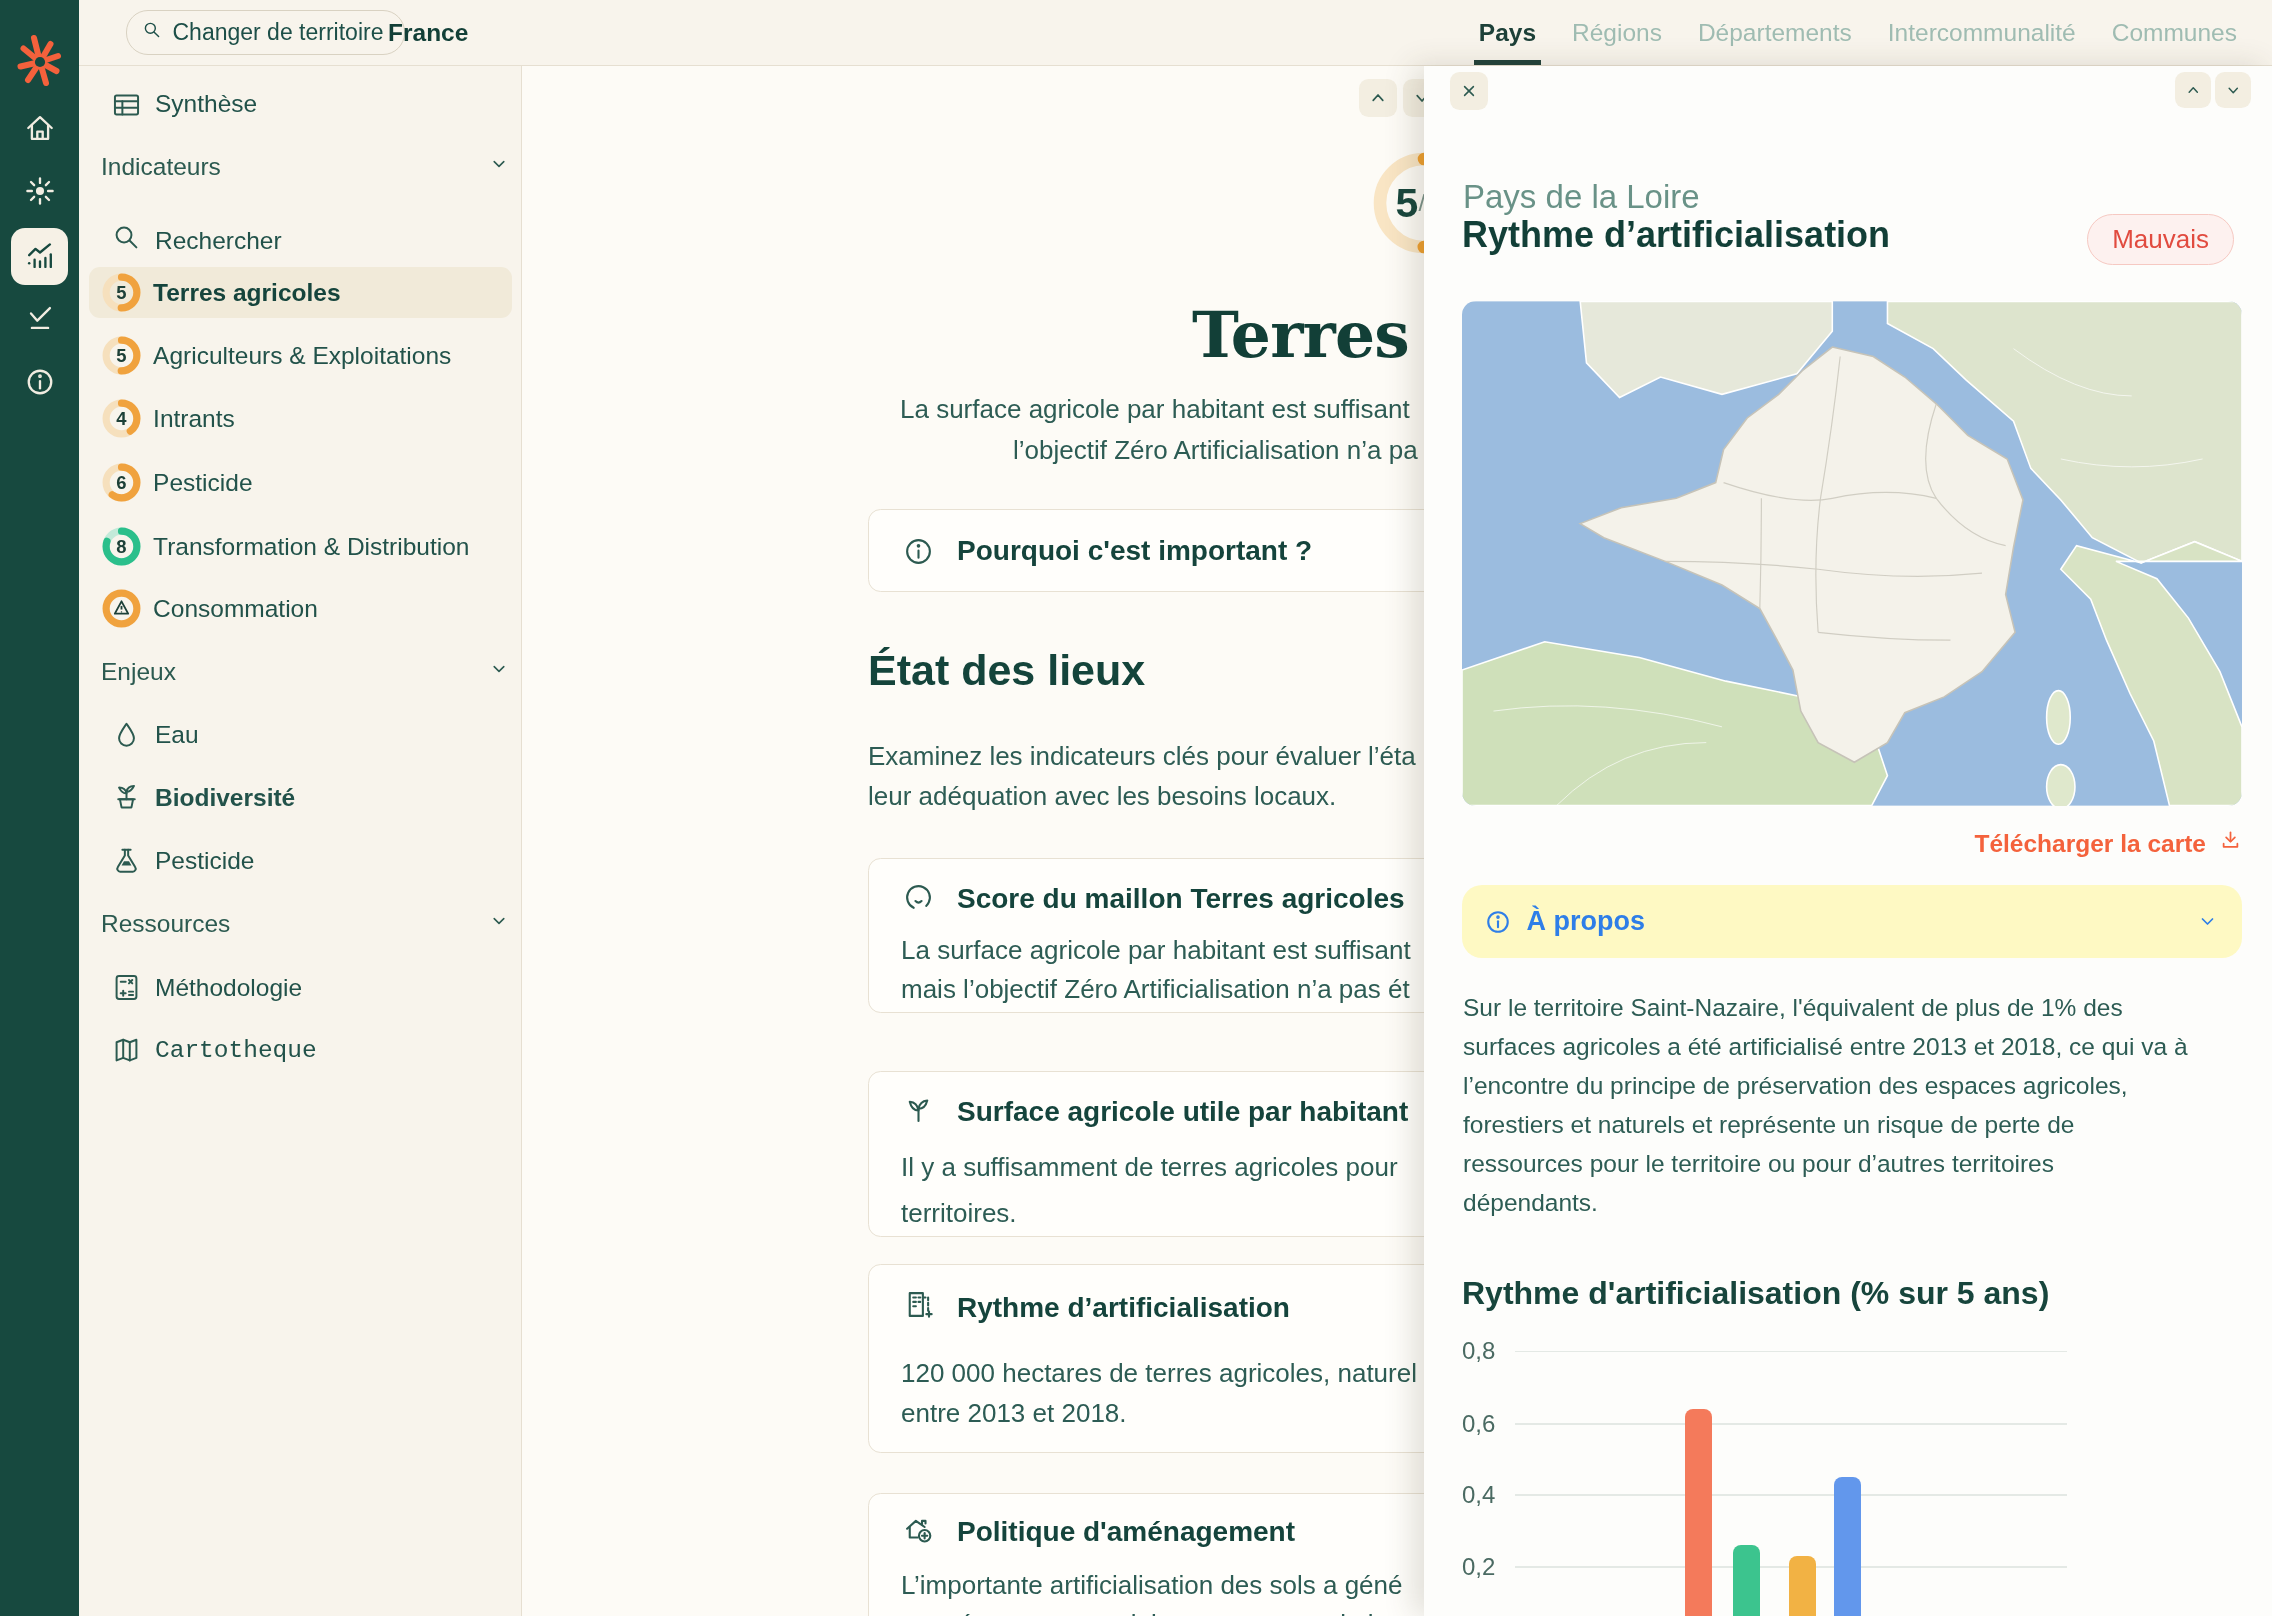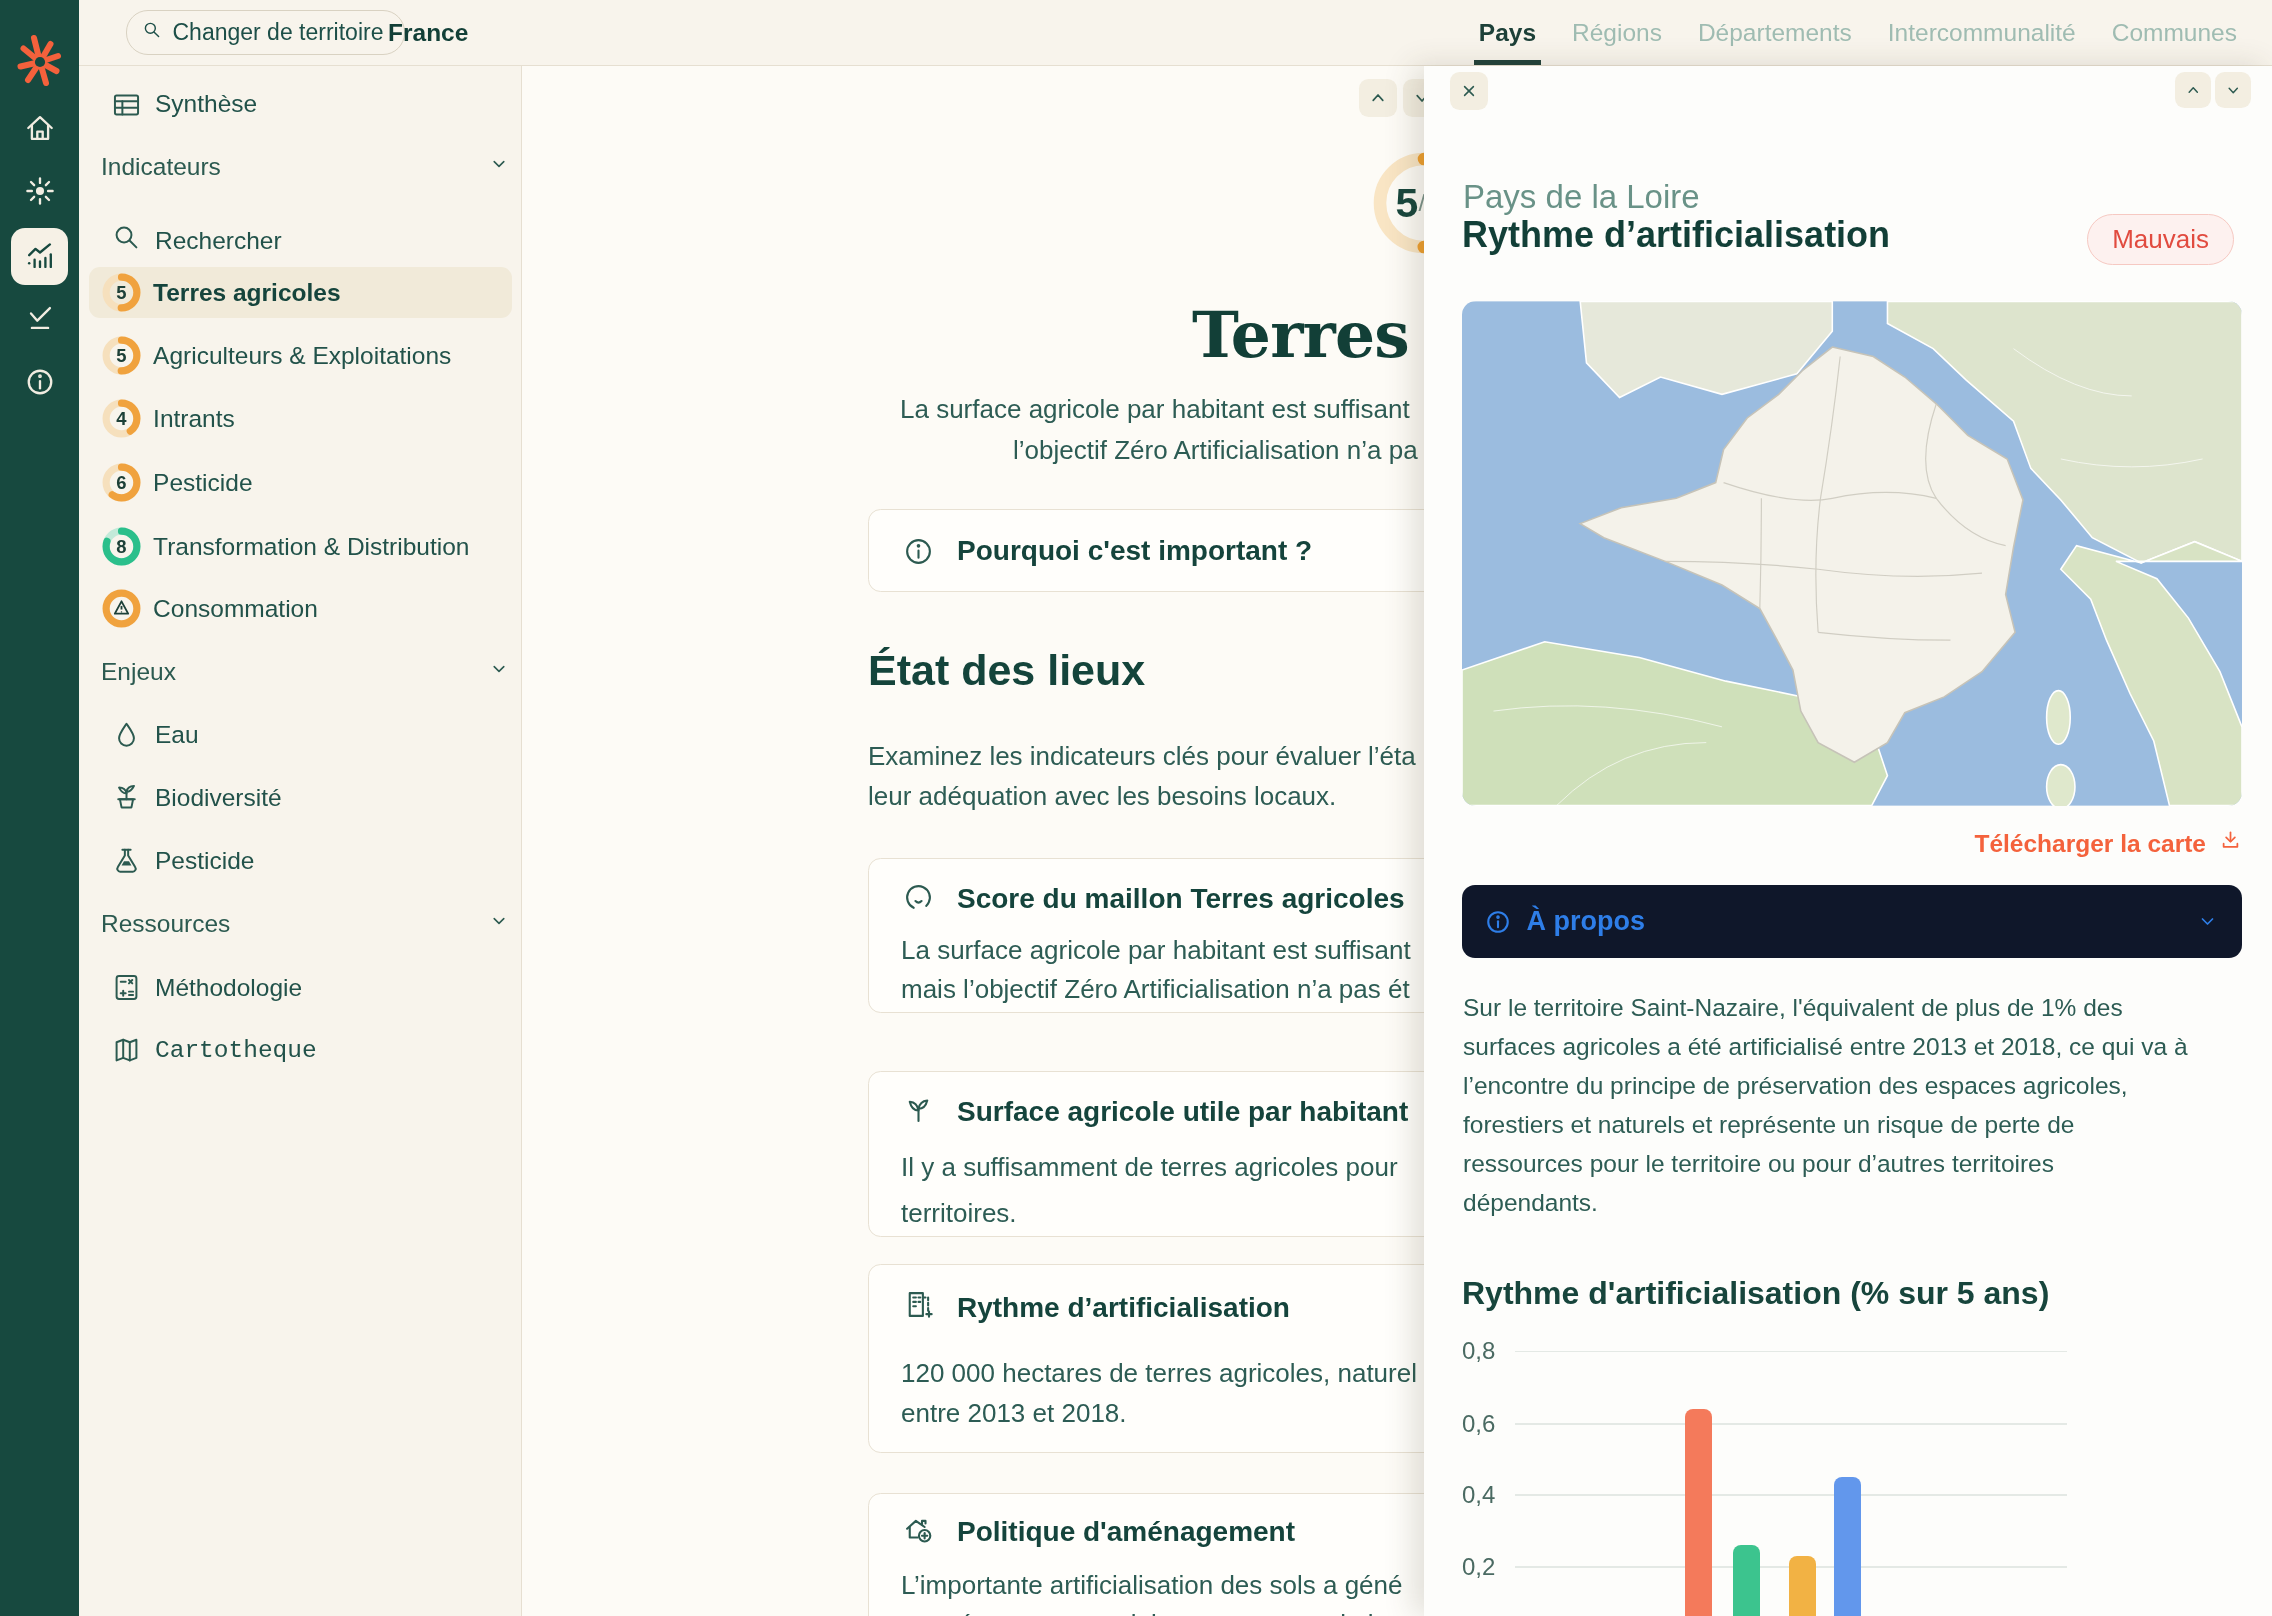--- a/index.html
+++ b/index.html
@@ -52,21 +52,21 @@
 
   
   .panel{left:1424px;top:66px;right:0;bottom:0;background:#fdfdfb;box-shadow:-11px 0 28px rgba(70,60,40,.16);}
   .panel .eyebrow{font-size:33px;color:#699287;}
   .panel .p-title{font-size:36px;font-weight:bold;color:#123f37;}
   .badge{display:inline-flex;align-items:center;height:49px;padding:0 24px;border-radius:28px;
          background:#fdf1ef;border:1.6px solid #f6c9c2;color:#e14b3f;font-size:26px;}
   .map-box{border-radius:14px;overflow:hidden;cursor:grab;}
   .download{display:flex;align-items:center;gap:12px;color:#f4623c;font-size:24.5px;font-weight:bold;cursor:pointer;}
   .download svg{stroke:#f4623c;fill:none;stroke-width:2.8;stroke-linecap:round;stroke-linejoin:round;}
-  .about-bar{background:#0f172a;border-radius:13px;display:flex;align-items:center;cursor:pointer;}
+  .about-bar{background:#fef9c3;border-radius:20px;display:flex;align-items:center;cursor:pointer;}
   .about-bar .a-lbl{font-size:27px;font-weight:bold;color:#2e7ee8;margin-left:14px;}
   .about-bar svg{stroke:#2e7ee8;fill:none;stroke-width:2.8;stroke-linecap:round;stroke-linejoin:round;}
   .desc-line{font-size:24.5px;color:#2d5c54;line-height:39px;white-space:nowrap;}
   .chart-title{font-size:32px;font-weight:bold;color:#17453c;}
   .gridline{position:absolute;left:53px;width:552px;height:1.6px;background:#e4e9e5;}
   .ytick{position:absolute;left:0;width:41px;text-align:left;font-size:24px;color:#4a6a62;transform:translateY(-50%);}
   .bar{position:absolute;width:27px;border-radius:8px 8px 0 0;}
 </style>
 </head>
 <body>
@@ -253,21 +253,21 @@
 
     <div class="abs side-row" style="top:643px;">
       <span class="icon">
         <svg width="33" height="33" viewBox="0 0 40 40">
             <path d="M20 7 C14.5 15 11 19.5 11 24.5 a9 9 0 0 0 18 0 C29 19.5 25.5 15 20 7 Z"></path>
           </svg>
       </span>
       <span class="lbl">Eau</span>
     </div>
 
-    <div class="abs side-row" style="top:706px;">
+    <div class="abs side-row" style="top:706px;font-weight:bold;">
       <span class="icon">
         <svg width="33" height="33" viewBox="0 0 40 40">
             <path d="M12 22 H28 L26 32 H14 Z"></path>
             <line x1="10" y1="22" x2="30" y2="22"></line>
             <path d="M20 22 V13"></path>
             <path d="M20 15 C16 15 13 12 11 8 C16 8 19 10 20 15 Z"></path>
             <path d="M20 13 C24 13 27 10 29 6 C24 6 21 8 20 13 Z"></path>
           </svg>
       </span>
       <span class="lbl">Biodiversité</span>

